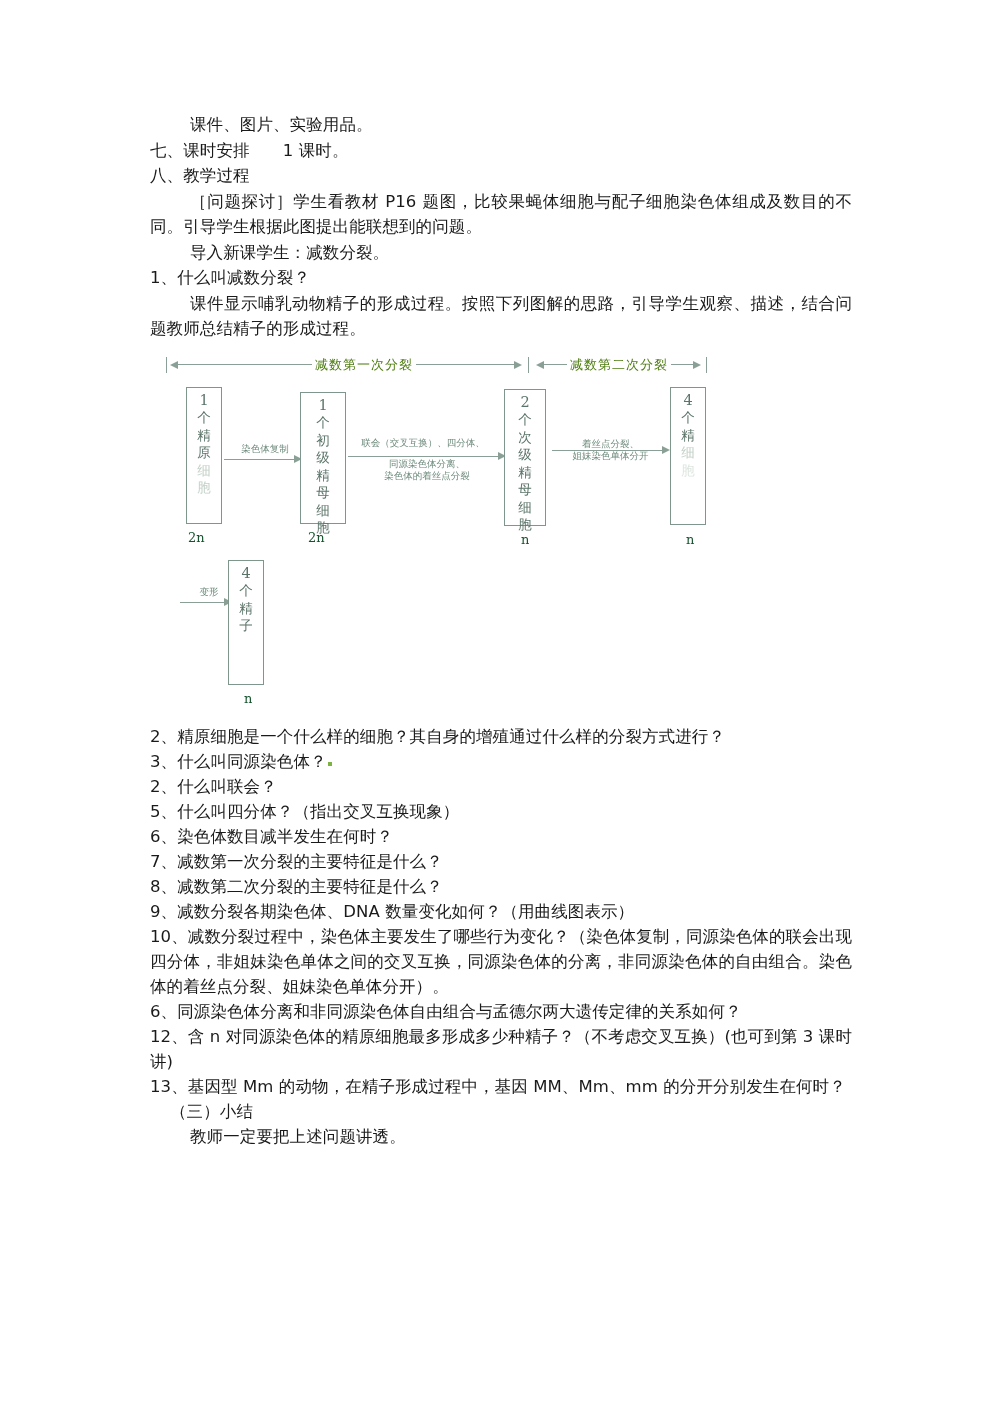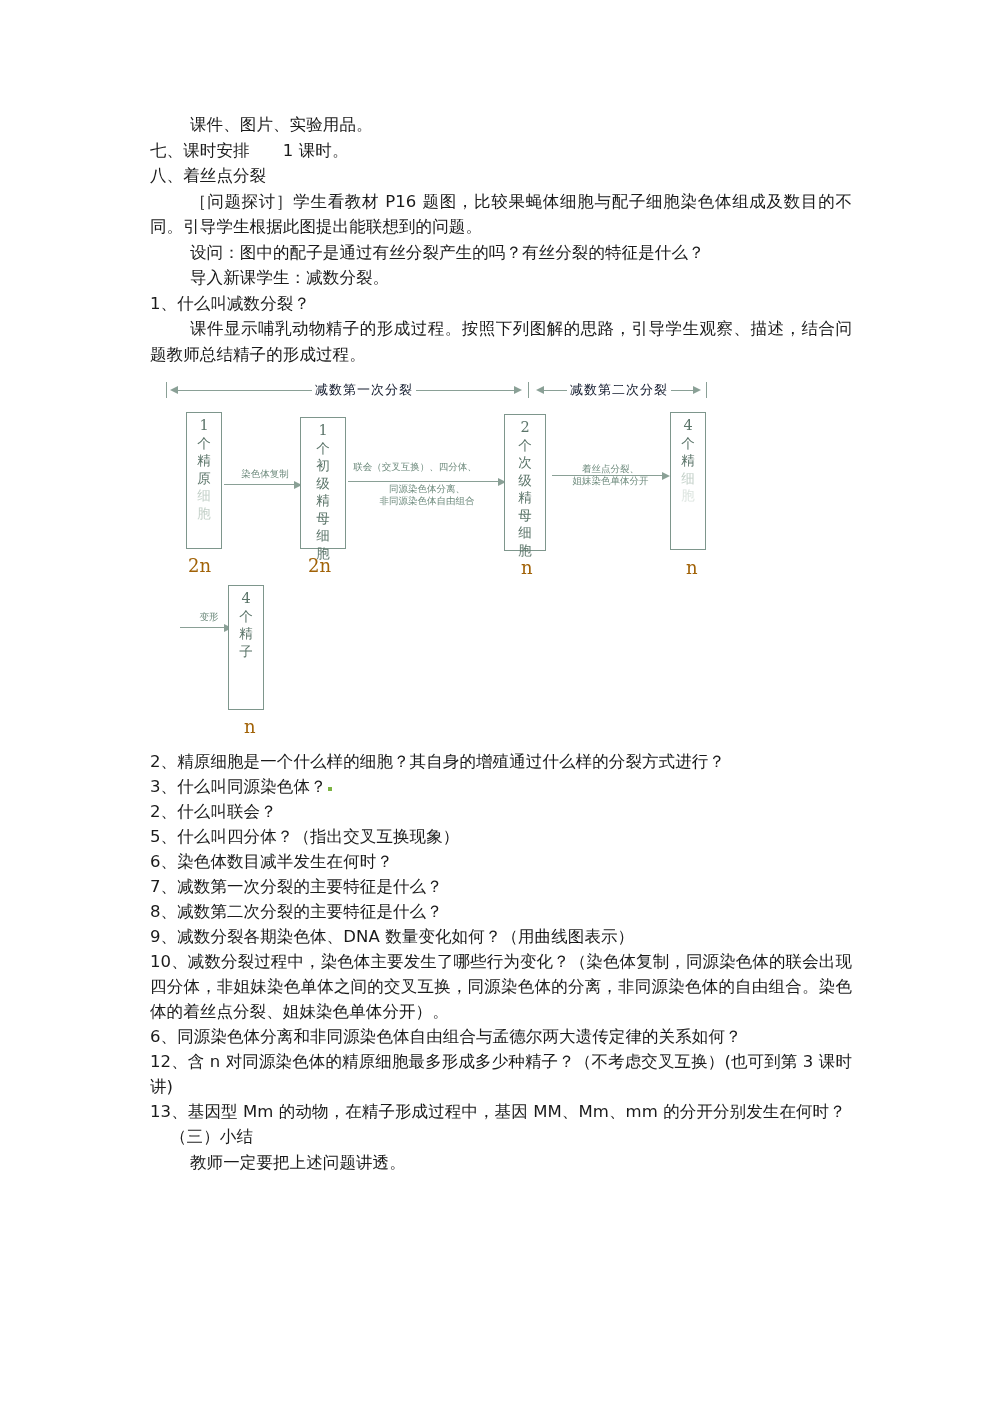--- a/index.html
+++ b/index.html
@@ -83,22 +83,22 @@
   }
   .cellbox span.num {
     font-size: 14.5px;
     font-family: "DejaVu Serif", "Liberation Serif", serif;
   }
   .cellbox span.faded1 { color: #c3d0c8; }
   .cellbox span.faded2 { color: #dde5e0; }
 
   .ploidy {
     position: absolute;
-    font-size: 18px;
-    color: #a16207;
+    font-size: 13px;
+    color: #14532d;
     font-family: "DejaVu Serif", "Liberation Serif", serif;
   }
 
   .arrowline {
     position: absolute;
     height: 1.2px;
     background: #8aa096;
   }
   .arrowhead {
     position: absolute;
@@ -116,44 +116,43 @@
     font-size: 9.5px;
     line-height: 12px;
     color: #6d8a7c;
     text-align: center;
     font-family: "DejaVu Sans", "Liberation Sans", sans-serif;
     white-space: nowrap;
   }
   .phase-label {
     position: absolute;
     font-size: 13px;
-    color: #0f172a;
+    color: #4d7c0f;
     background: #ffffff;
     padding: 0 3px;
     font-family: "DejaVu Serif", "Liberation Serif", serif;
     white-space: nowrap;
     letter-spacing: 1px;
   }
   .tick {
     position: absolute;
     width: 1.2px;
     background: #8aa096;
   }
 </style>
 </head>
 <body>
 
 <div class="page">
   <div class="content">
 
     <p class="para indent2">课件、图片、实验用品。</p>
     <p class="para">七、课时安排　　1 课时。</p>
-    <p class="para">八、着丝点分裂</p>
+    <p class="para">八、教学过程</p>
     <p class="para indent2"><span>［问题探讨］学生看教材 P16 题图，比较果蝇体细胞与配子细胞染色体组成及数目的不同。引导学生根据此图提出能联想到的问题。</span></p>
-    <p class="para indent2">设问：图中的配子是通过有丝分裂产生的吗？有丝分裂的特征是什么？</p>
     <p class="para indent2">导入新课学生：减数分裂。</p>
     <p class="para"><span>1、什么叫减数分裂？</span></p>
     <p class="para indent2">课件显示哺乳动物精子的形成过程。按照下列图解的思路，引导学生观察、描述，结合问题教师总结精子的形成过程。</p>
 
     <div class="diagram">
       <div class="dgm-inner">
 
         <div class="tick" style="left:0px; top:3px; height:16px;"></div>
         <div class="arrowhead left" style="left:4px; top:7px;"></div>
         <div class="arrowline" style="left:12px; top:10.5px; width:135px;"></div>
@@ -188,25 +187,25 @@
           <span>个</span>
           <span>初</span>
           <span>级</span>
           <span>精</span>
           <span>母</span>
           <span>细</span>
           <span>胞</span>
         </div>
         <div class="ploidy" style="left:142px; top:176px;">2n</div>
 
-        <div class="arrowlabel" style="left:174px; top:83px; width:150px;font-family:Liberation Mono, monospace;">联会（交叉互换）、四分体、</div>
+        <div class="arrowlabel" style="left:182px; top:83px; width:150px;">联会（交叉互换）、四分体、</div>
         <div class="arrowline" style="left:182px; top:102px; width:152px;"></div>
         <div class="arrowhead" style="left:332px; top:98.5px;"></div>
         <div class="arrowlabel" style="left:186px; top:104px; width:150px;">同源染色体分离、</div>
-        <div class="arrowlabel" style="left:186px; top:116px; width:150px;">非同源染色体自由组合</div>
+        <div class="arrowlabel" style="left:186px; top:116px; width:150px;">染色体的着丝点分裂</div>
 
         <div class="cellbox" style="left:338px; top:35px; width:42px; height:137px;">
           <span class="num">2</span>
           <span>个</span>
           <span>次</span>
           <span>级</span>
           <span>精</span>
           <span>母</span>
           <span>细</span>
           <span>胞</span>

